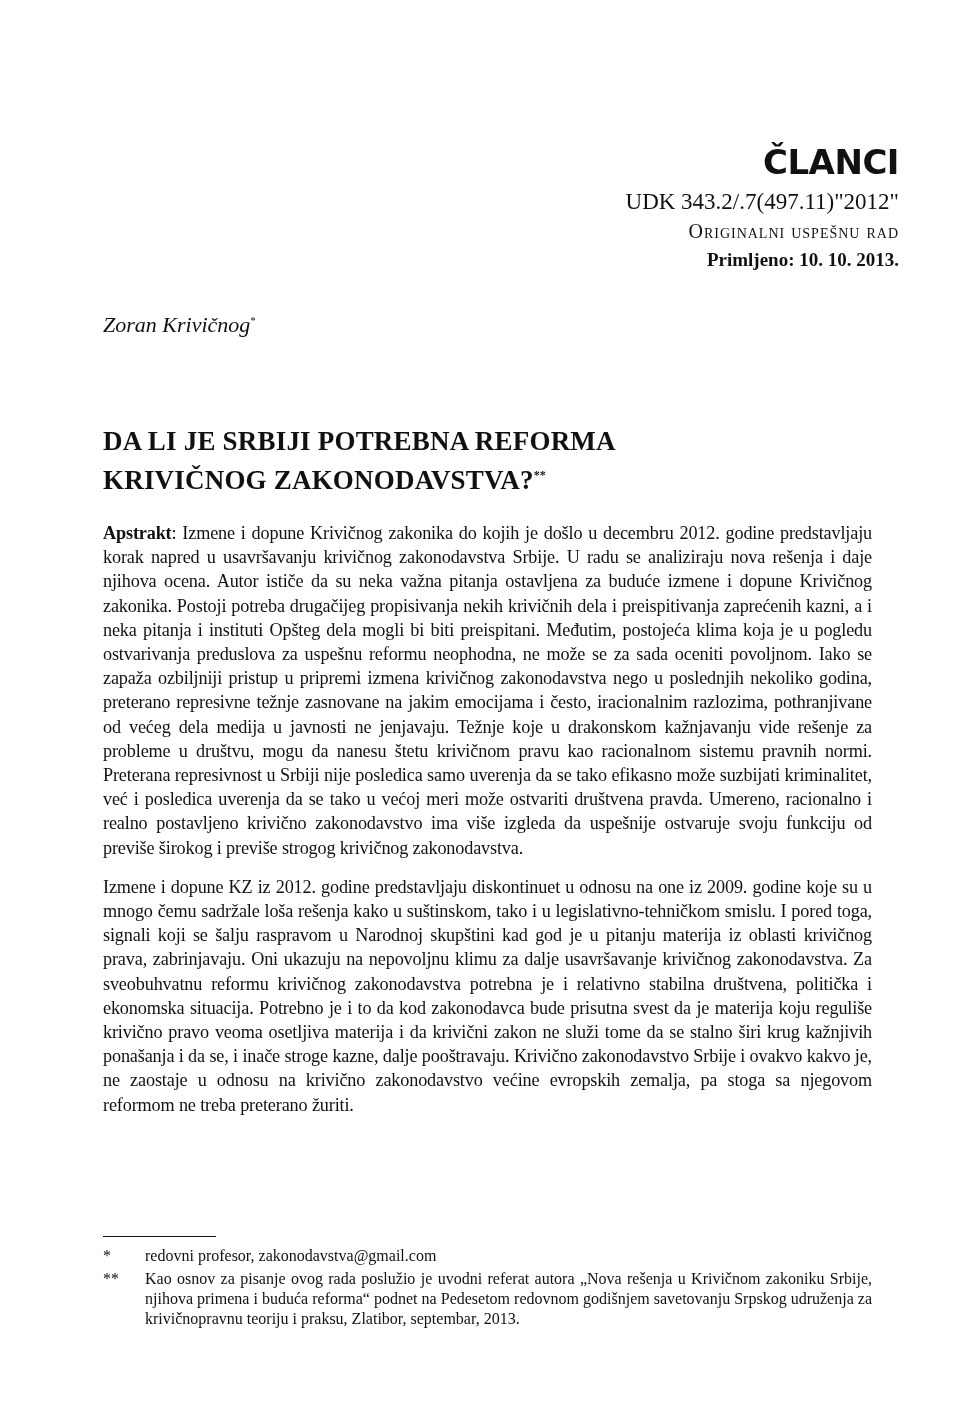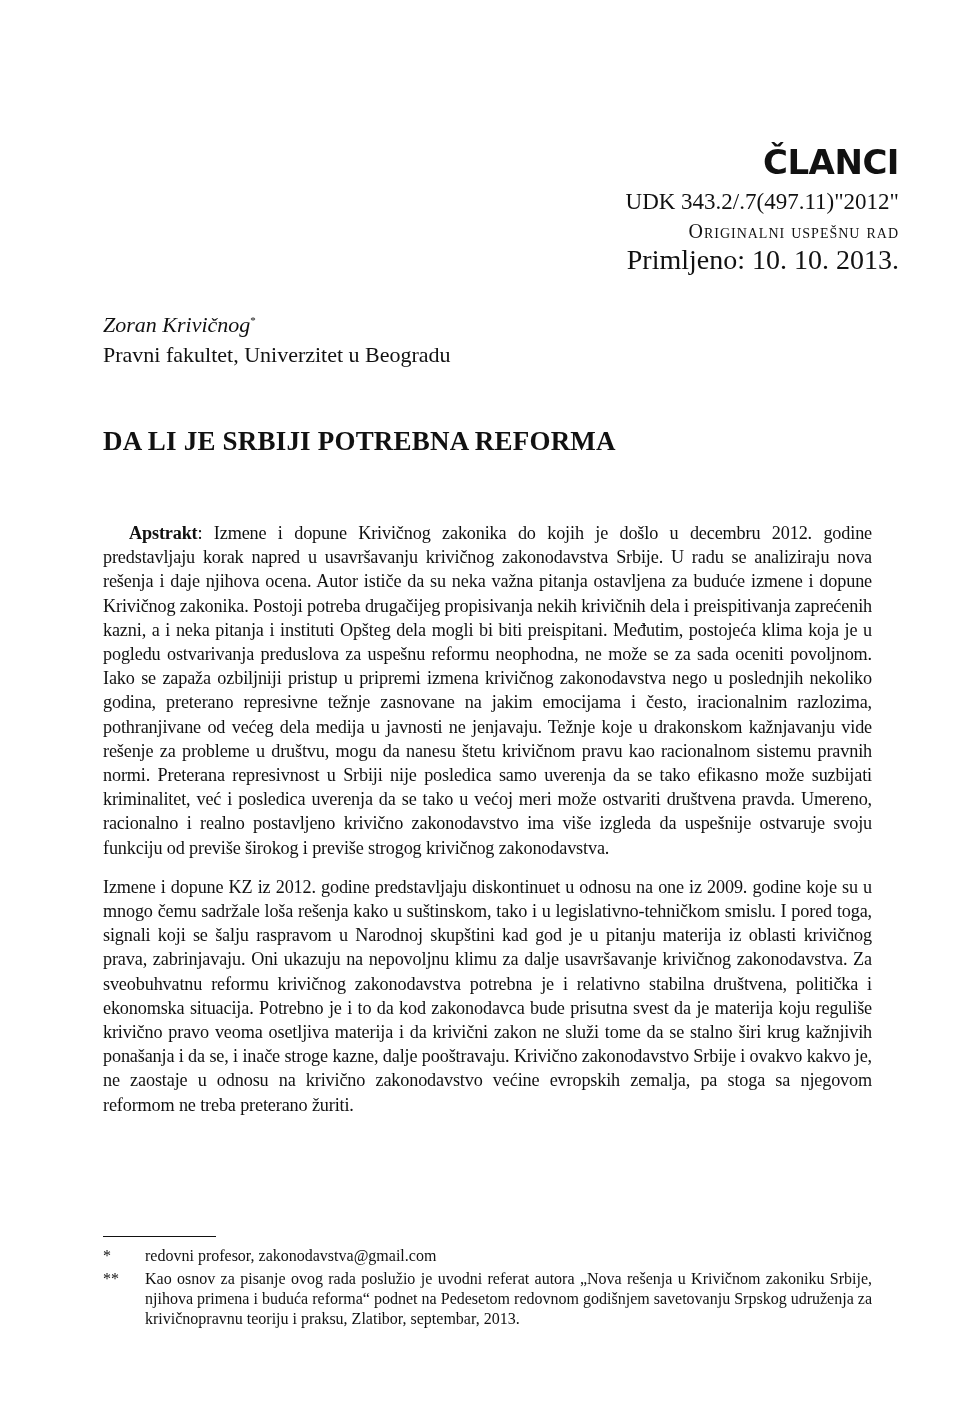--- a/index.html
+++ b/index.html
@@ -9,39 +9,39 @@
   }
   .page { position: absolute; left: 0; top: 0; width: 975px; height: 1418px; padding-left: 27px; }
 
   .header-block { position: absolute; right: 103px; top: 140px; text-align: right; }
   .section-label {
     font-family: "DejaVu Sans", "Liberation Sans", sans-serif;
     font-weight: bold; font-size: 34px; letter-spacing: -0.5px; line-height: 44px;
   }
   .udk { font-size: 23px; line-height: 30px; margin-top: 3px; }
   .article-type { font-size: 17px; font-variant: small-caps; letter-spacing: 1px; line-height: 28px; font-size: 20px; }
-  .received { font-size: 28px; line-height: 30px; }
+  .received { font-size: 19px; line-height: 30px; font-weight: bold; }
 
   .author-block { position: absolute; left: 103px; top: 305px; }
   .author-name { font-style: italic; font-size: 22px; line-height: 30px; }
   .author-name sup { font-size: 11px; font-style: normal; }
   .affiliation { font-size: 22px; line-height: 30px; }
 
   .title-block { position: absolute; left: 103px; width: 770px; top: 424px; text-align: left; }
   .title-line { font-weight: bold; font-size: 27px; line-height: 34px; letter-spacing: 0.2px; }
   .title-line sup { font-size: 12px; }
 
   .body-text {
     position: absolute; left: 103px; width: 769px; top: 521px;
     font-size: 18.2px; line-height: 24.2px; text-align: justify; letter-spacing: -0.15px;
   }
   .body-text p { margin: 0; }
   .body-text p + p { margin-top: 15px; }
   .body-text .kw { margin-top: 8px; }
-  .lead { font-weight: bold; margin-left: 26px; }
+  .lead { font-weight: bold; }
 
   .footnote-rule { position: absolute; left: 103px; top: 1236px; width: 113px; height: 0; border-top: 1.5px solid #111; }
   .footnotes { position: absolute; left: 103px; width: 769px; top: 1246px; font-size: 16px; line-height: 20px; }
   .fn { display: flex; margin-bottom: 3px; }
   .fn-mark { width: 42px; flex: none; }
   .fn-text { flex: 1; text-align: justify; }
 </style>
 </head>
 <body>
 
@@ -49,25 +49,25 @@
 
   <div class="header-block">
     <div class="section-label">ČLANCI</div>
     <div class="udk">UDK 343.2/.7(497.11)"2012"</div>
     <div class="article-type">Originalni uspešnu rad</div>
     <div class="received">Primljeno: 10. 10. 2013.</div>
   </div>
 
   <div class="author-block">
     <div class="author-name"><span>Zoran Krivičnog</span><sup>*</sup></div>
-    <div class="affiliation">Pravni fakultet, Univerzitet u Beogradu</div>
   </div>
 
   <div class="title-block">
     <div class="title-line">DA LI JE SRBIJI POTREBNA REFORMA</div>
+    <div class="title-line"><span>KRIVIČNOG ZAKONODAVSTVA?</span><sup>**</sup></div>
   </div>
 
   <div class="body-text">
     <p><span class="lead">Apstrakt</span><span>: Izmene i dopune Krivičnog zakonika do kojih je došlo u decembru 2012. godine predstavljaju korak napred u usavršavanju krivičnog zakonodavstva Srbije. U radu se analiziraju nova rešenja i daje njihova ocena. Autor ističe da su neka važna pitanja ostavljena za buduće izmene i dopune Krivičnog zakonika. Postoji potreba drugačijeg propisivanja nekih krivičnih dela i preispitivanja zaprećenih kazni, a i neka pitanja i instituti Opšteg dela mogli bi biti preispitani. Međutim, postojeća klima koja je u pogledu ostvarivanja preduslova za uspešnu reformu neophodna, ne može se za sada oceniti povoljnom. Iako se zapaža ozbiljniji pristup u pripremi izmena krivičnog zakonodavstva nego u poslednjih nekoliko godina, preterano represivne težnje zasnovane na jakim emocijama i često, iracionalnim razlozima, pothranjivane od većeg dela medija u javnosti ne jenjavaju. Težnje koje u drakonskom kažnjavanju vide rešenje za probleme u društvu, mogu da nanesu štetu krivičnom pravu kao racionalnom sistemu pravnih normi. Preterana represivnost u Srbiji nije posledica samo uverenja da se tako efikasno može suzbijati kriminalitet, već i posledica uverenja da se tako u većoj meri može ostvariti društvena pravda. Umereno, racionalno i realno postavljeno krivično zakonodavstvo ima više izgleda da uspešnije ostvaruje svoju funkciju od previše širokog i previše strogog krivičnog zakonodavstva.</span></p>
     <p>Izmene i dopune KZ iz 2012. godine predstavljaju diskontinuet u odnosu na one iz 2009. godine koje su u mnogo čemu sadržale loša rešenja kako u suštinskom, tako i u legislativno-tehničkom smislu. I pored toga, signali koji se šalju raspravom u Narodnoj skupštini kad god je u pitanju materija iz oblasti krivičnog prava, zabrinjavaju. Oni ukazuju na nepovoljnu klimu za dalje usavršavanje krivičnog zakonodavstva. Za sveobuhvatnu reformu krivičnog zakonodavstva potrebna je i relativno stabilna društvena, politička i ekonomska situacija. Potrebno je i to da kod zakonodavca bude prisutna svest da je materija koju reguliše krivično pravo veoma osetljiva materija i da krivični zakon ne služi tome da se stalno širi krug kažnjivih ponašanja i da se, i inače stroge kazne, dalje pooštravaju. Krivično zakonodavstvo Srbije i ovakvo kakvo je, ne zaostaje u odnosu na krivično zakonodavstvo većine evropskih zemalja, pa stoga sa njegovom reformom ne treba preterano žuriti.</p>
   </div>
 
   <div class="footnote-rule"></div>
 
   <div class="footnotes">

